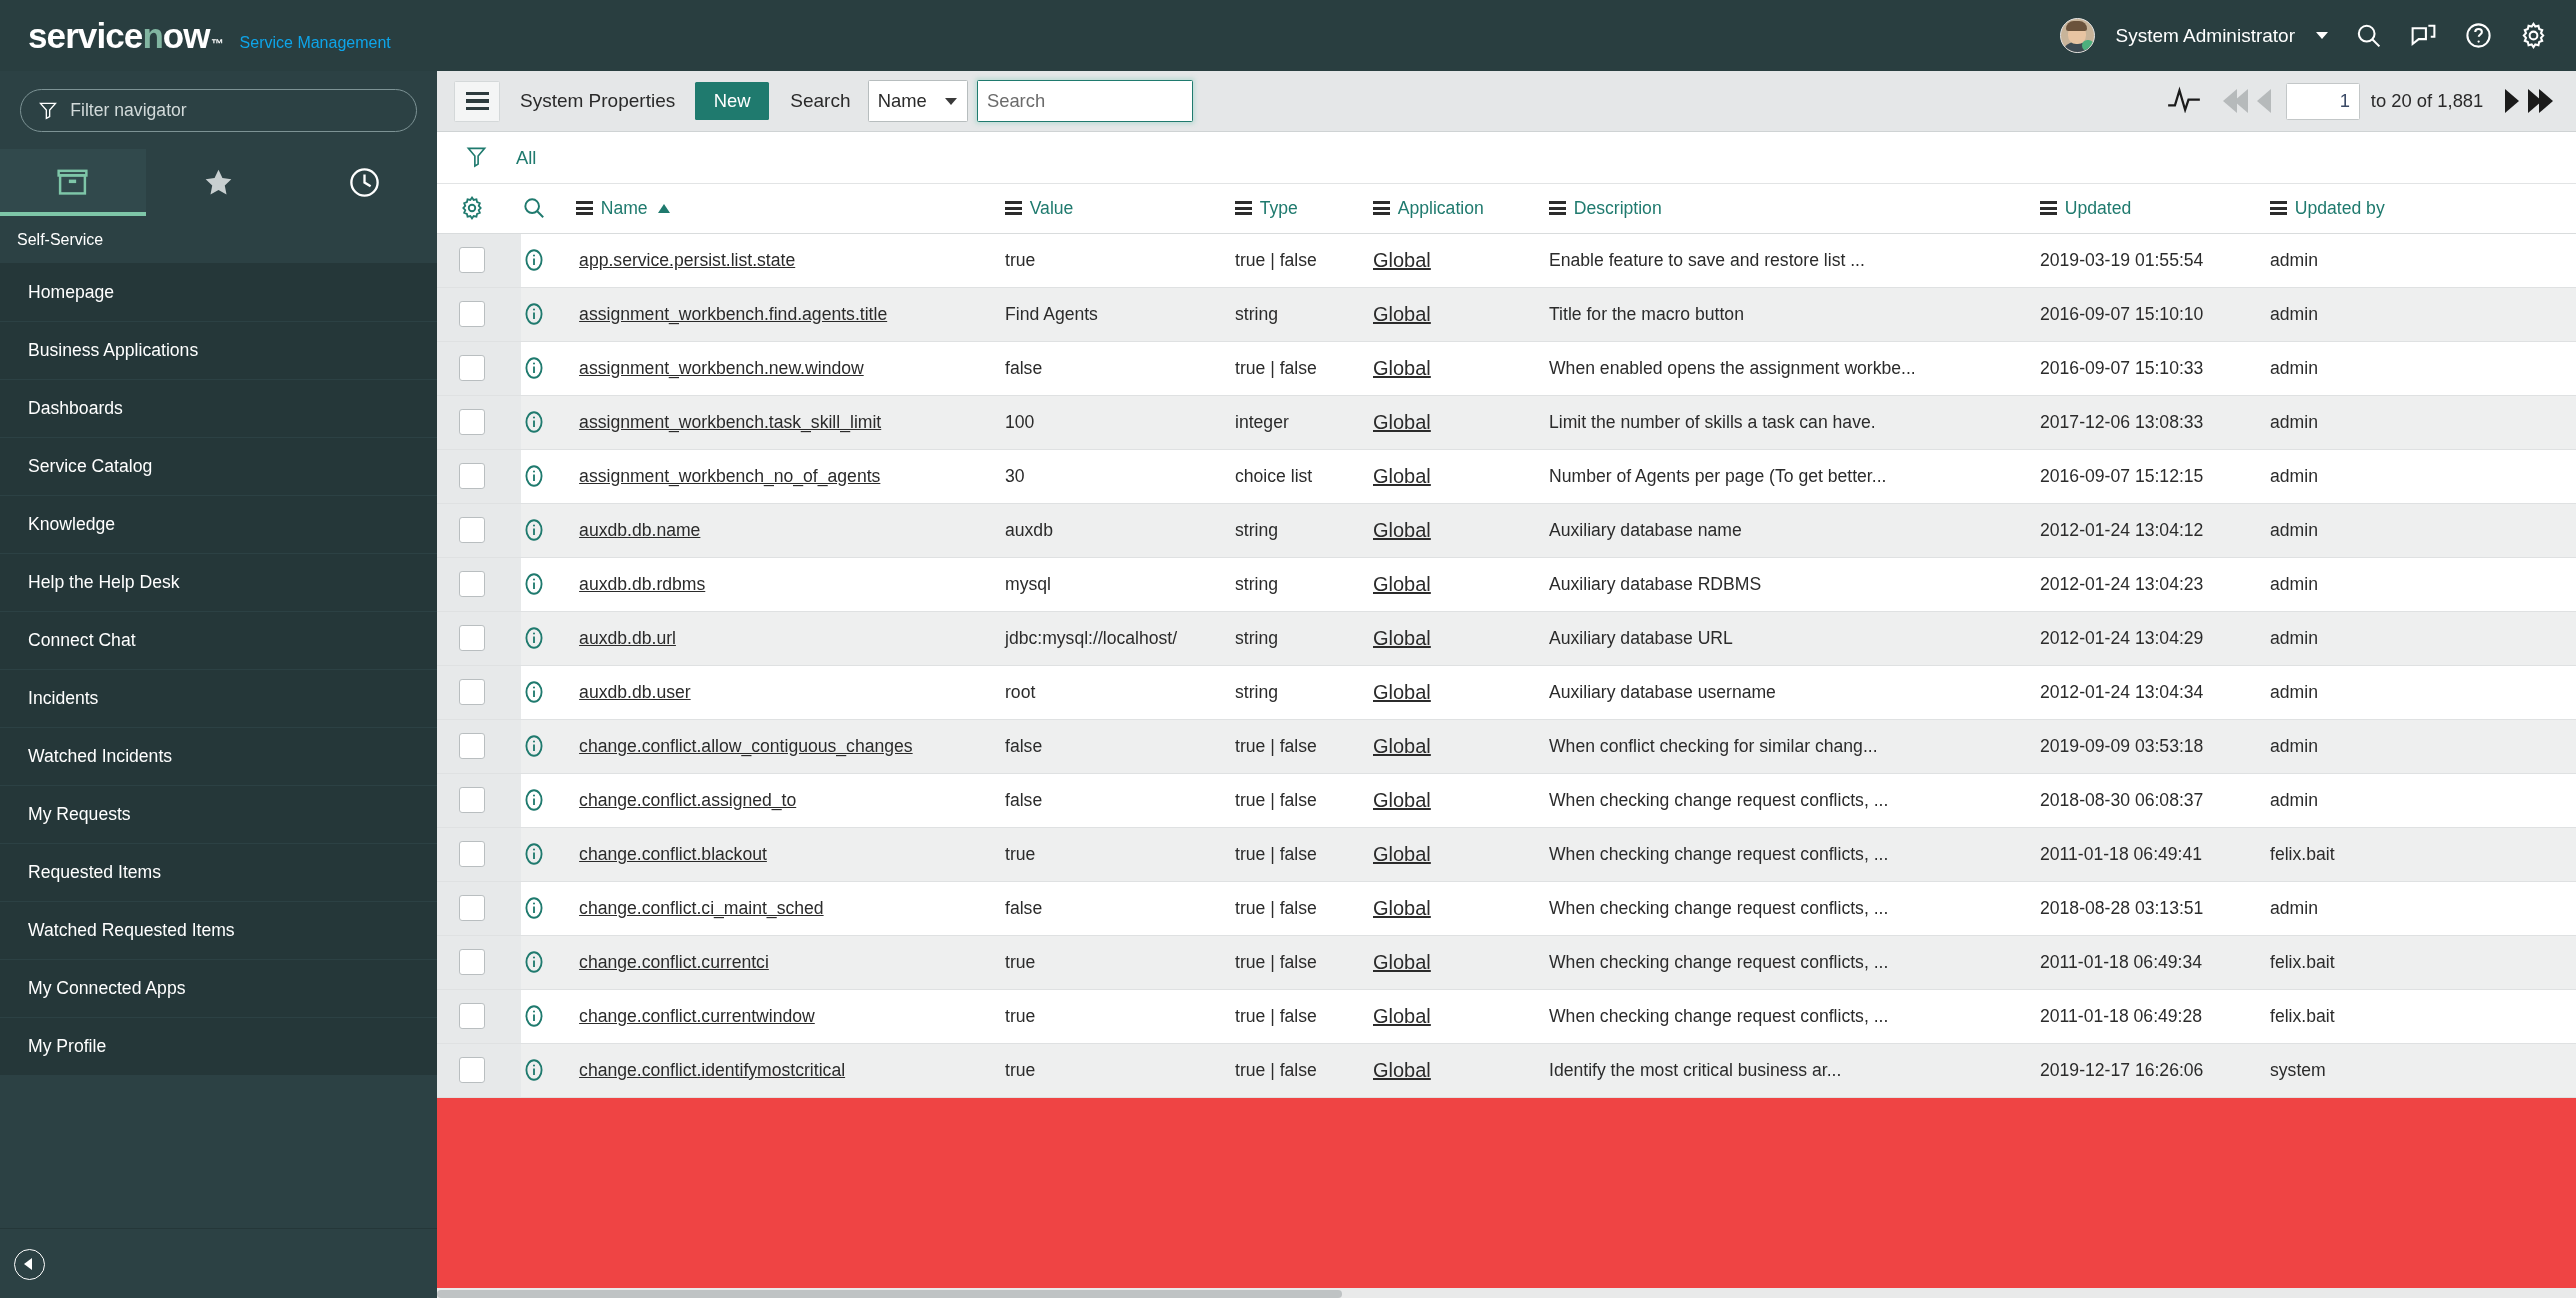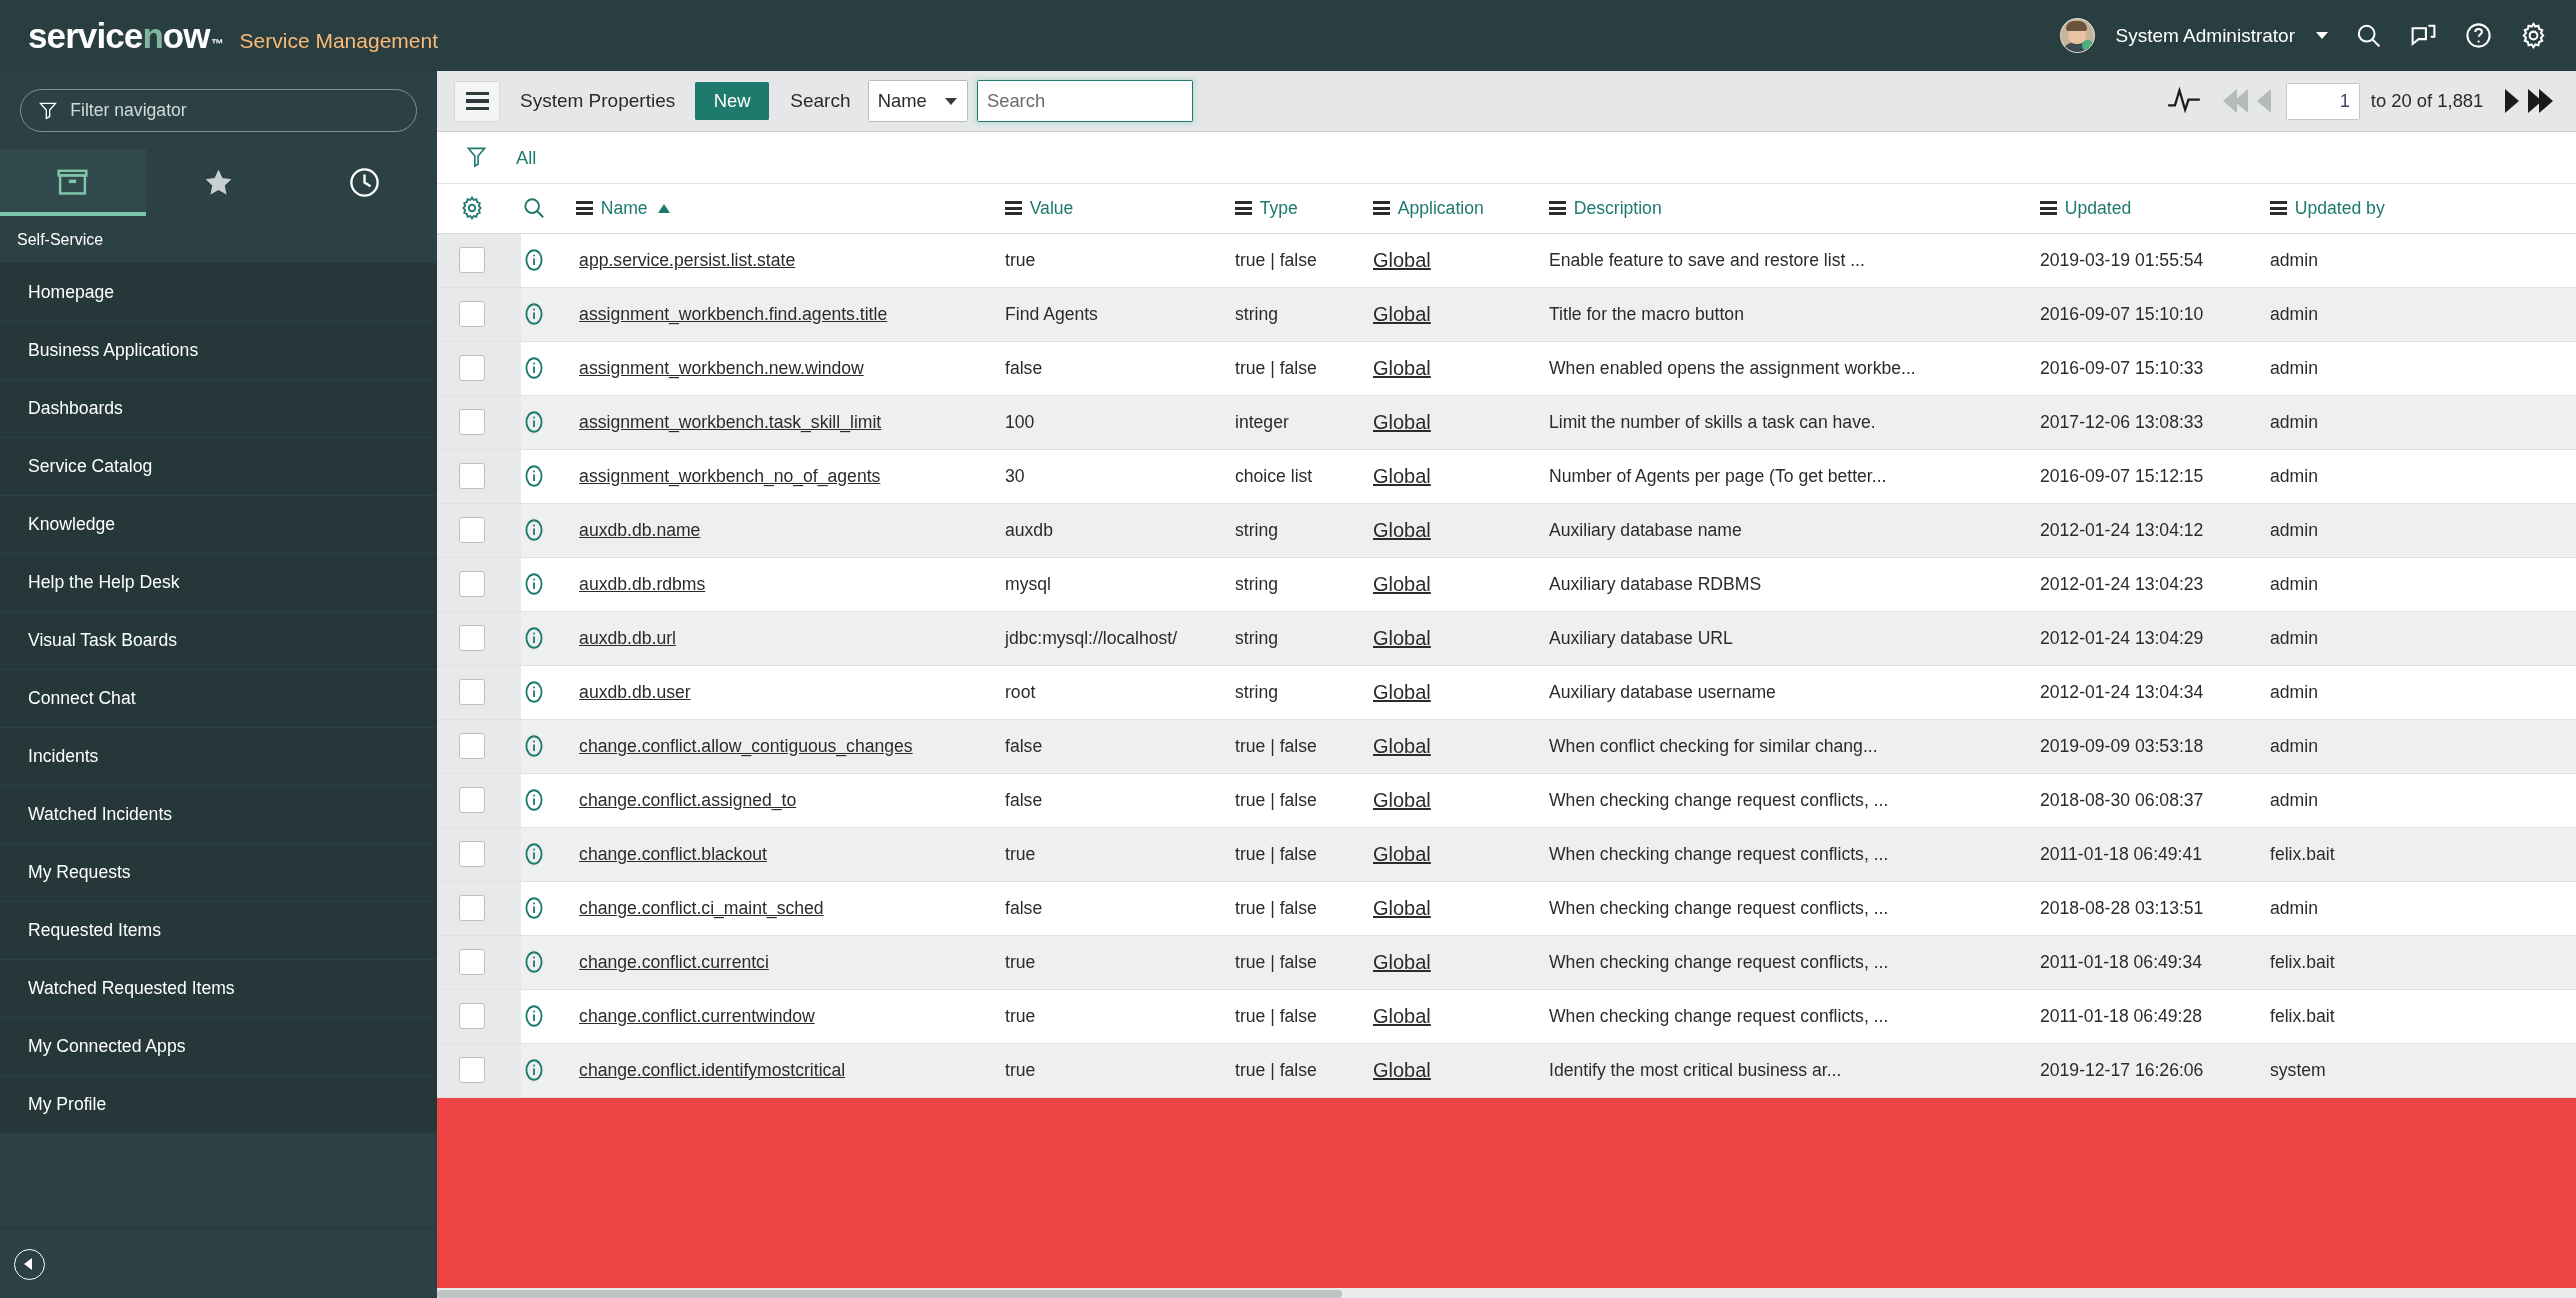--- a/index.html
+++ b/index.html
@@ -19,21 +19,21 @@
     padding: 0 28px 0 28px;
     position: relative;
   }
   .brand { display: flex; align-items: baseline; gap: 17px; }
   .logo-text {
     font-size: 35px; font-weight: bold; color: #ffffff;
     letter-spacing: -0.9px;
   }
   .logo-text .o { color: #81b5a1; }
   .logo-tm { font-size: 12.3px; color: #ffffff; margin-left: 1.5px; }
-  .product-name { font-size: 21px; color: #fdba74; font-weight: normal; }
+  .product-name { font-size: 16px; color: #0ea5e9; font-weight: normal; }
   .banner-right {
     margin-left: auto; display: flex; align-items: center; gap: 26px;
   }
   .user-block { display: flex; align-items: center; gap: 21px; cursor: pointer; }
   .avatar {
     width: 35px; height: 35px; border-radius: 50%;
     background: #c8b49a; position: relative; overflow: hidden;
     border: 1.5px solid #e4e4e4;
   }
   .avatar .face { position:absolute; left:7px; top:5.4px; width:18.4px; height:20px; border-radius:50% 50% 45% 45%; background:#e8c4a2; }
@@ -321,21 +321,20 @@
       </div>
 
       <div class="nav-list">
         <div class="nav-section">Self-Service</div>
         <div class="nav-item">Homepage</div>
         <div class="nav-item">Business Applications</div>
         <div class="nav-item">Dashboards</div>
         <div class="nav-item">Service Catalog</div>
         <div class="nav-item">Knowledge</div>
         <div class="nav-item">Help the Help Desk</div>
-        <div class="nav-item">Visual Task Boards</div>
         <div class="nav-item">Connect Chat</div>
         <div class="nav-item">Incidents</div>
         <div class="nav-item">Watched Incidents</div>
         <div class="nav-item">My Requests</div>
         <div class="nav-item">Requested Items</div>
         <div class="nav-item">Watched Requested Items</div>
         <div class="nav-item">My Connected Apps</div>
         <div class="nav-item">My Profile</div>
       </div>
 

